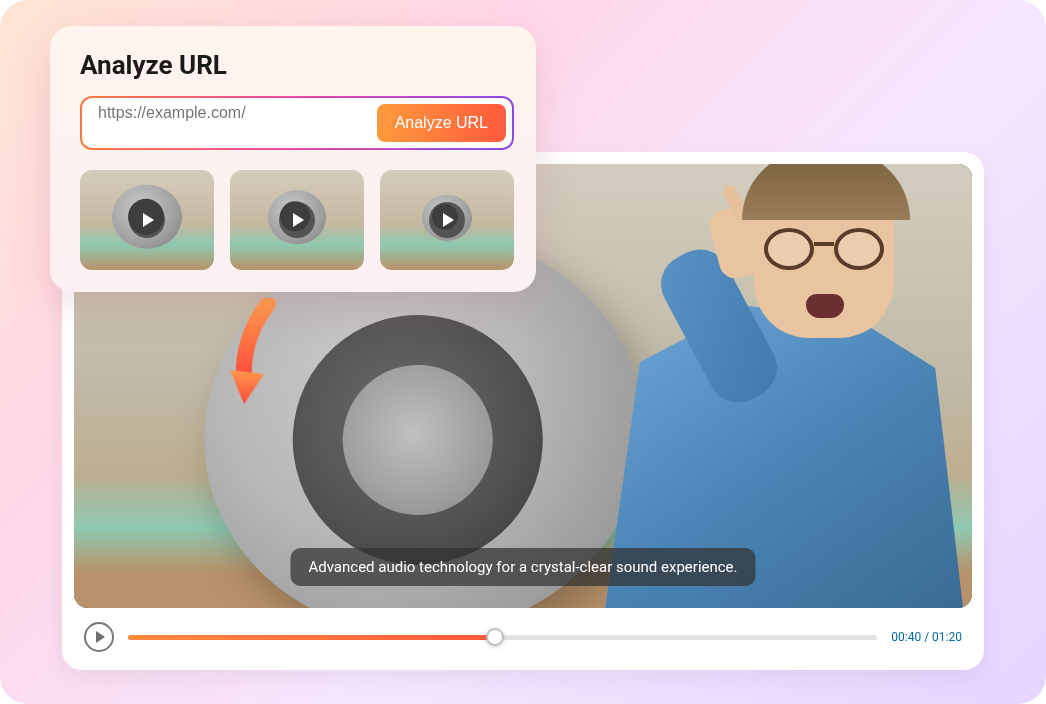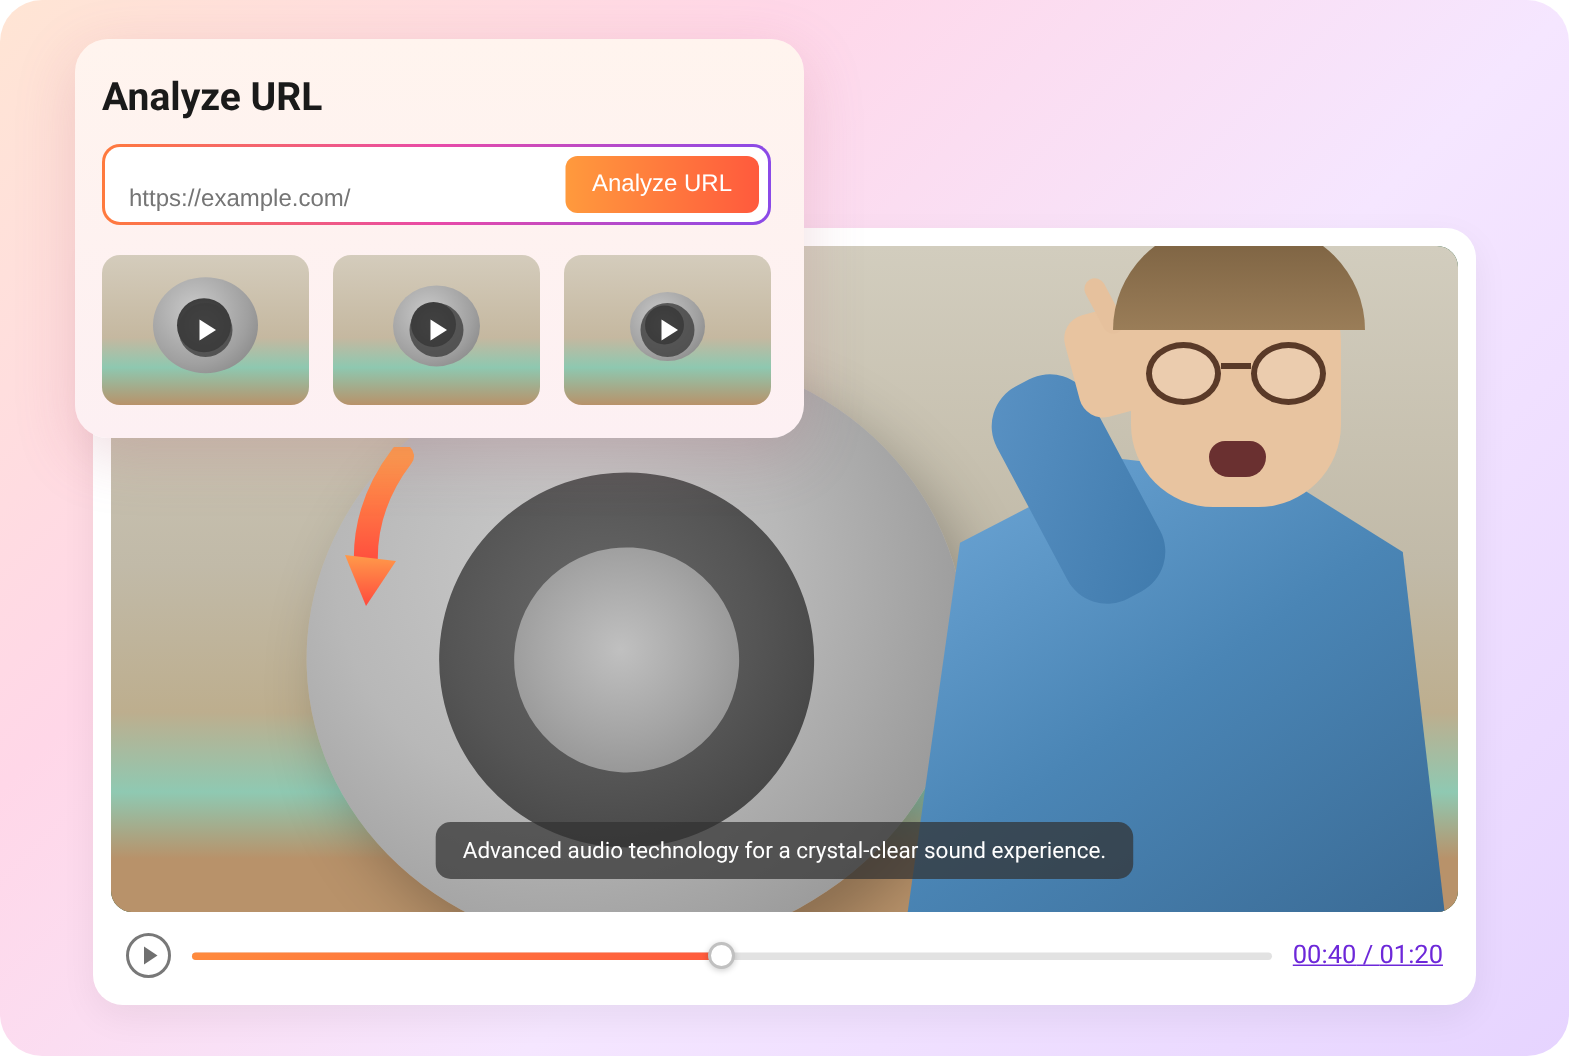--- a/index.html
+++ b/index.html
@@ -281,47 +281,46 @@
   transform: translate(-50%, -50%);
   width: 18px;
   height: 18px;
   border-radius: 50%;
   background: #fff;
   border: 2px solid #c0c0c0;
   box-shadow: 0 1px 4px rgba(0,0,0,0.2);
 }
 
 .time-text {
-  font-size: 17px;
-  color: #6d28d9;
+  font-size: 12px;
+  color: #0369a1;
   flex-shrink: 0;
-  text-decoration: underline;
 }
 
 .overlay-card {
   position: absolute;
   left: 50px;
   top: 26px;
   width: 486px;
   background: linear-gradient(180deg, #fff4ee 0%, #fdf0f3 100%);
   border-radius: 22px;
-  padding: 24px 22px 22px 18px;
+  padding: 24px 22px 22px 30px;
   box-shadow: 0 12px 40px rgba(180,100,120,0.22);
 }
 
 .overlay-title {
   font-size: 26px;
   font-weight: 700;
   color: #1a1a1a;
   margin-bottom: 16px;
 }
 
 .url-row {
   display: flex;
-  align-items: flex-end;
+  align-items: flex-start;
   border: 2px solid transparent;
   background: linear-gradient(#fff,#fff) padding-box, linear-gradient(90deg,#ff7a3d,#e84aa8,#8a4ae8) border-box;
   border-radius: 12px;
   padding: 6px 6px 6px 16px;
   gap: 8px;
 }
 
 .url-input {
   flex: 1;
   border: none;

